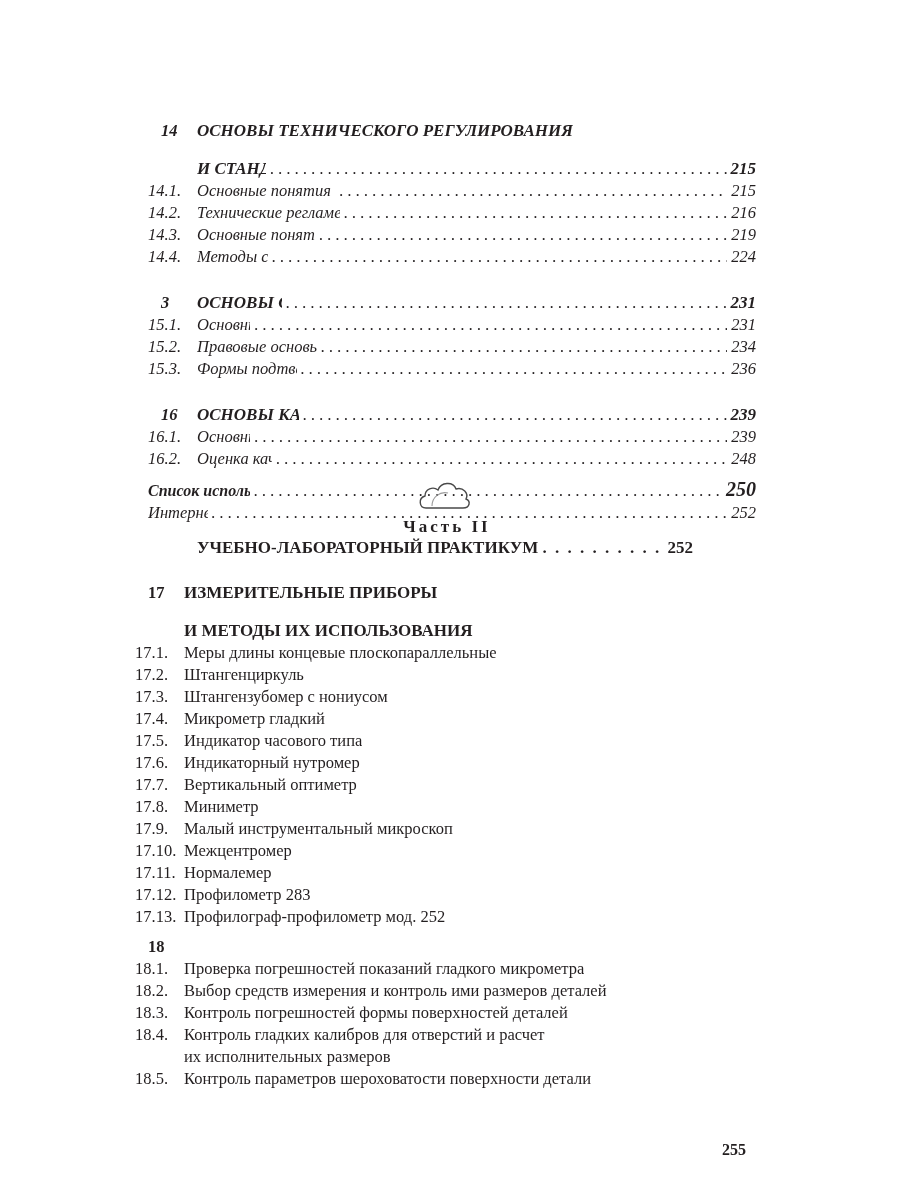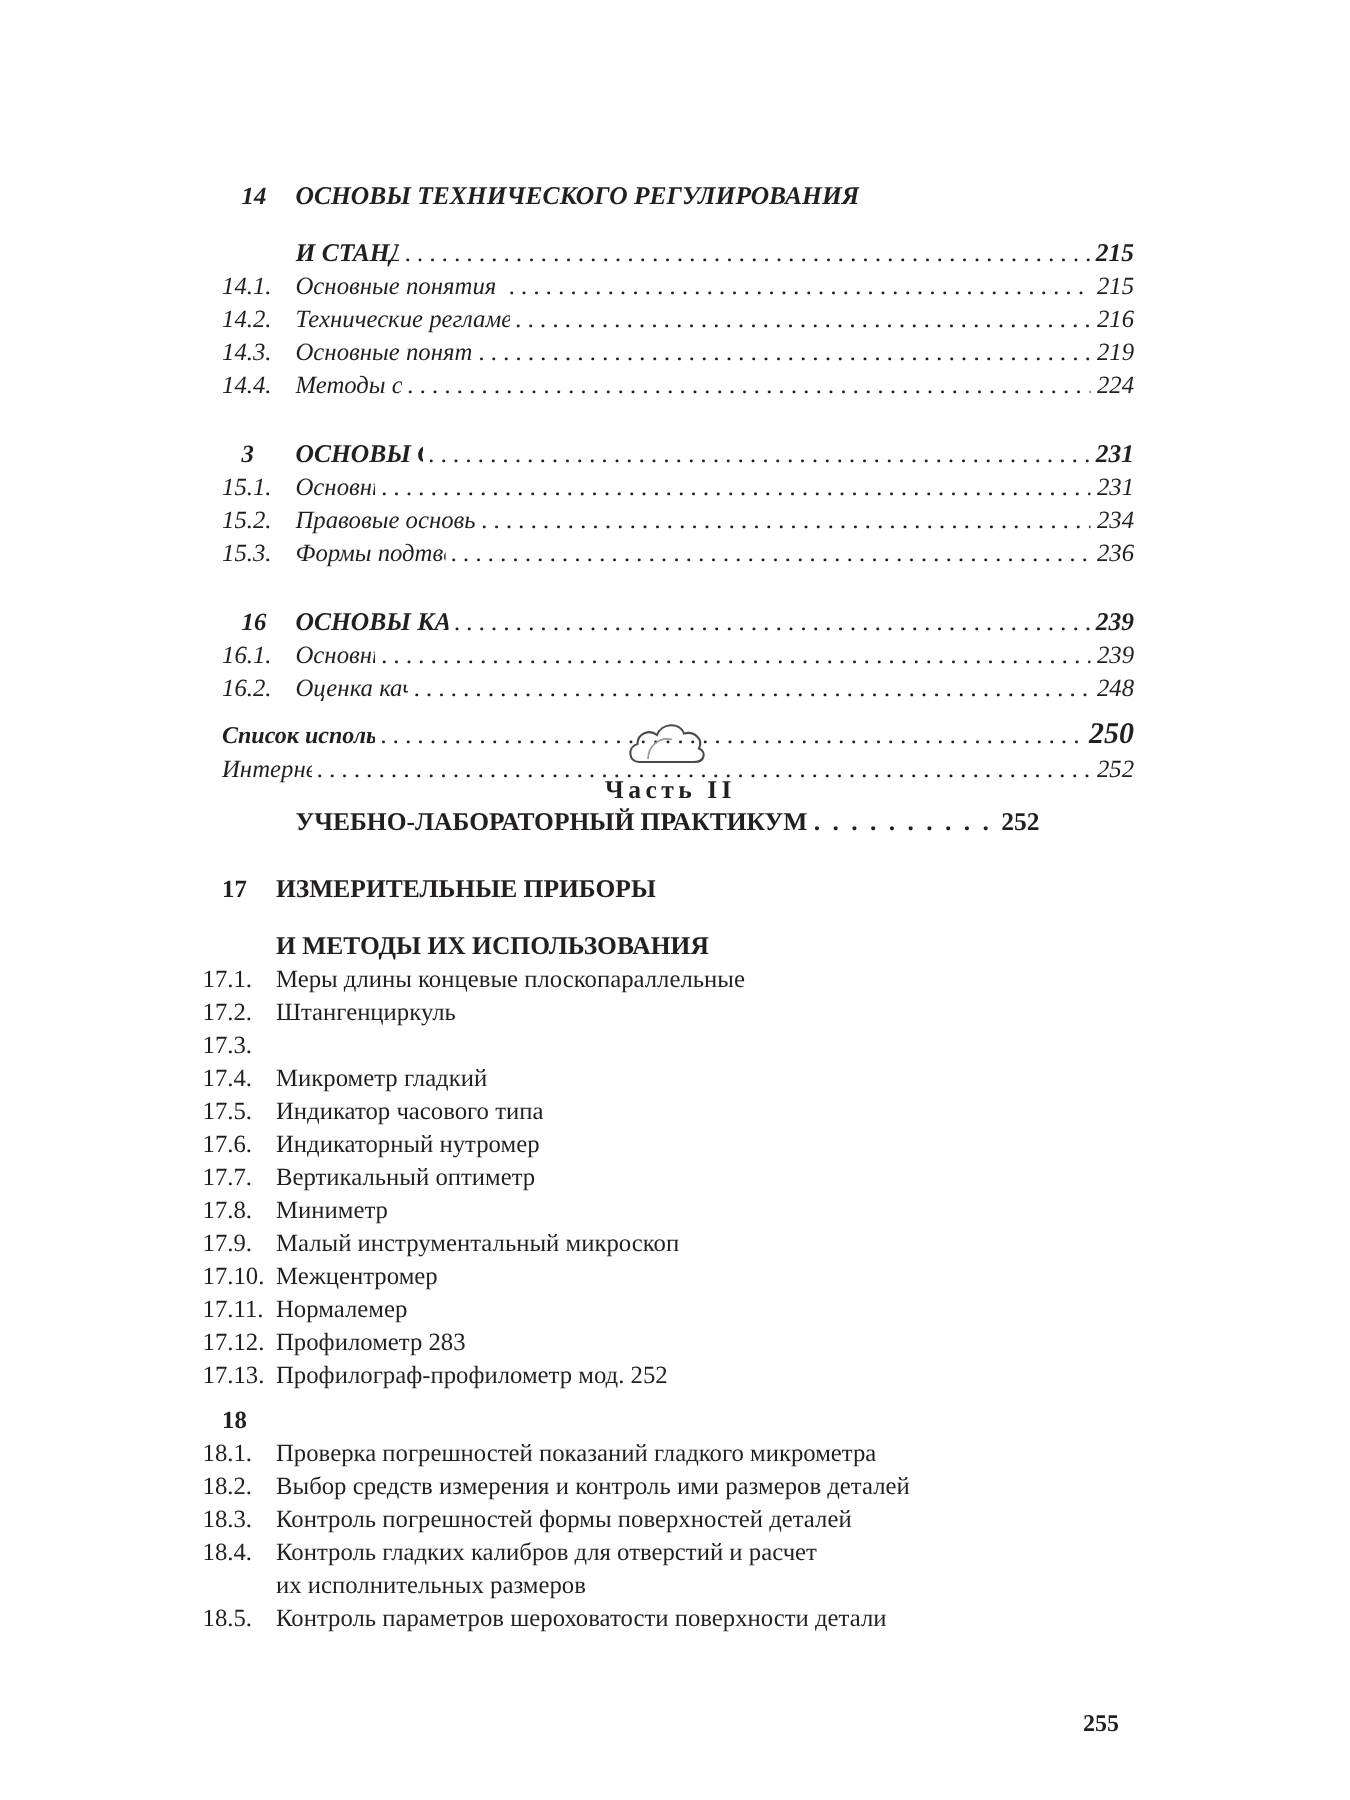--- a/index.html
+++ b/index.html
@@ -161,20 +161,21 @@
     <div class="row sub">
         <span class="num">17.1.</span>
         <span class="title">Меры длины концевые плоскопараллельные</span>
       </div>
     <div class="row sub">
         <span class="num">17.2.</span>
         <span class="title">Штангенциркуль</span>
       </div>
     <div class="row sub">
         <span class="num">17.3.</span>
+        <span class="title">Штангензубомер с нониусом</span>
       </div>
     <div class="row sub">
         <span class="num">17.4.</span>
         <span class="title">Микрометр гладкий</span>
       </div>
     <div class="row sub">
         <span class="num">17.5.</span>
         <span class="title">Индикатор часового типа</span>
       </div>
     <div class="row sub">

